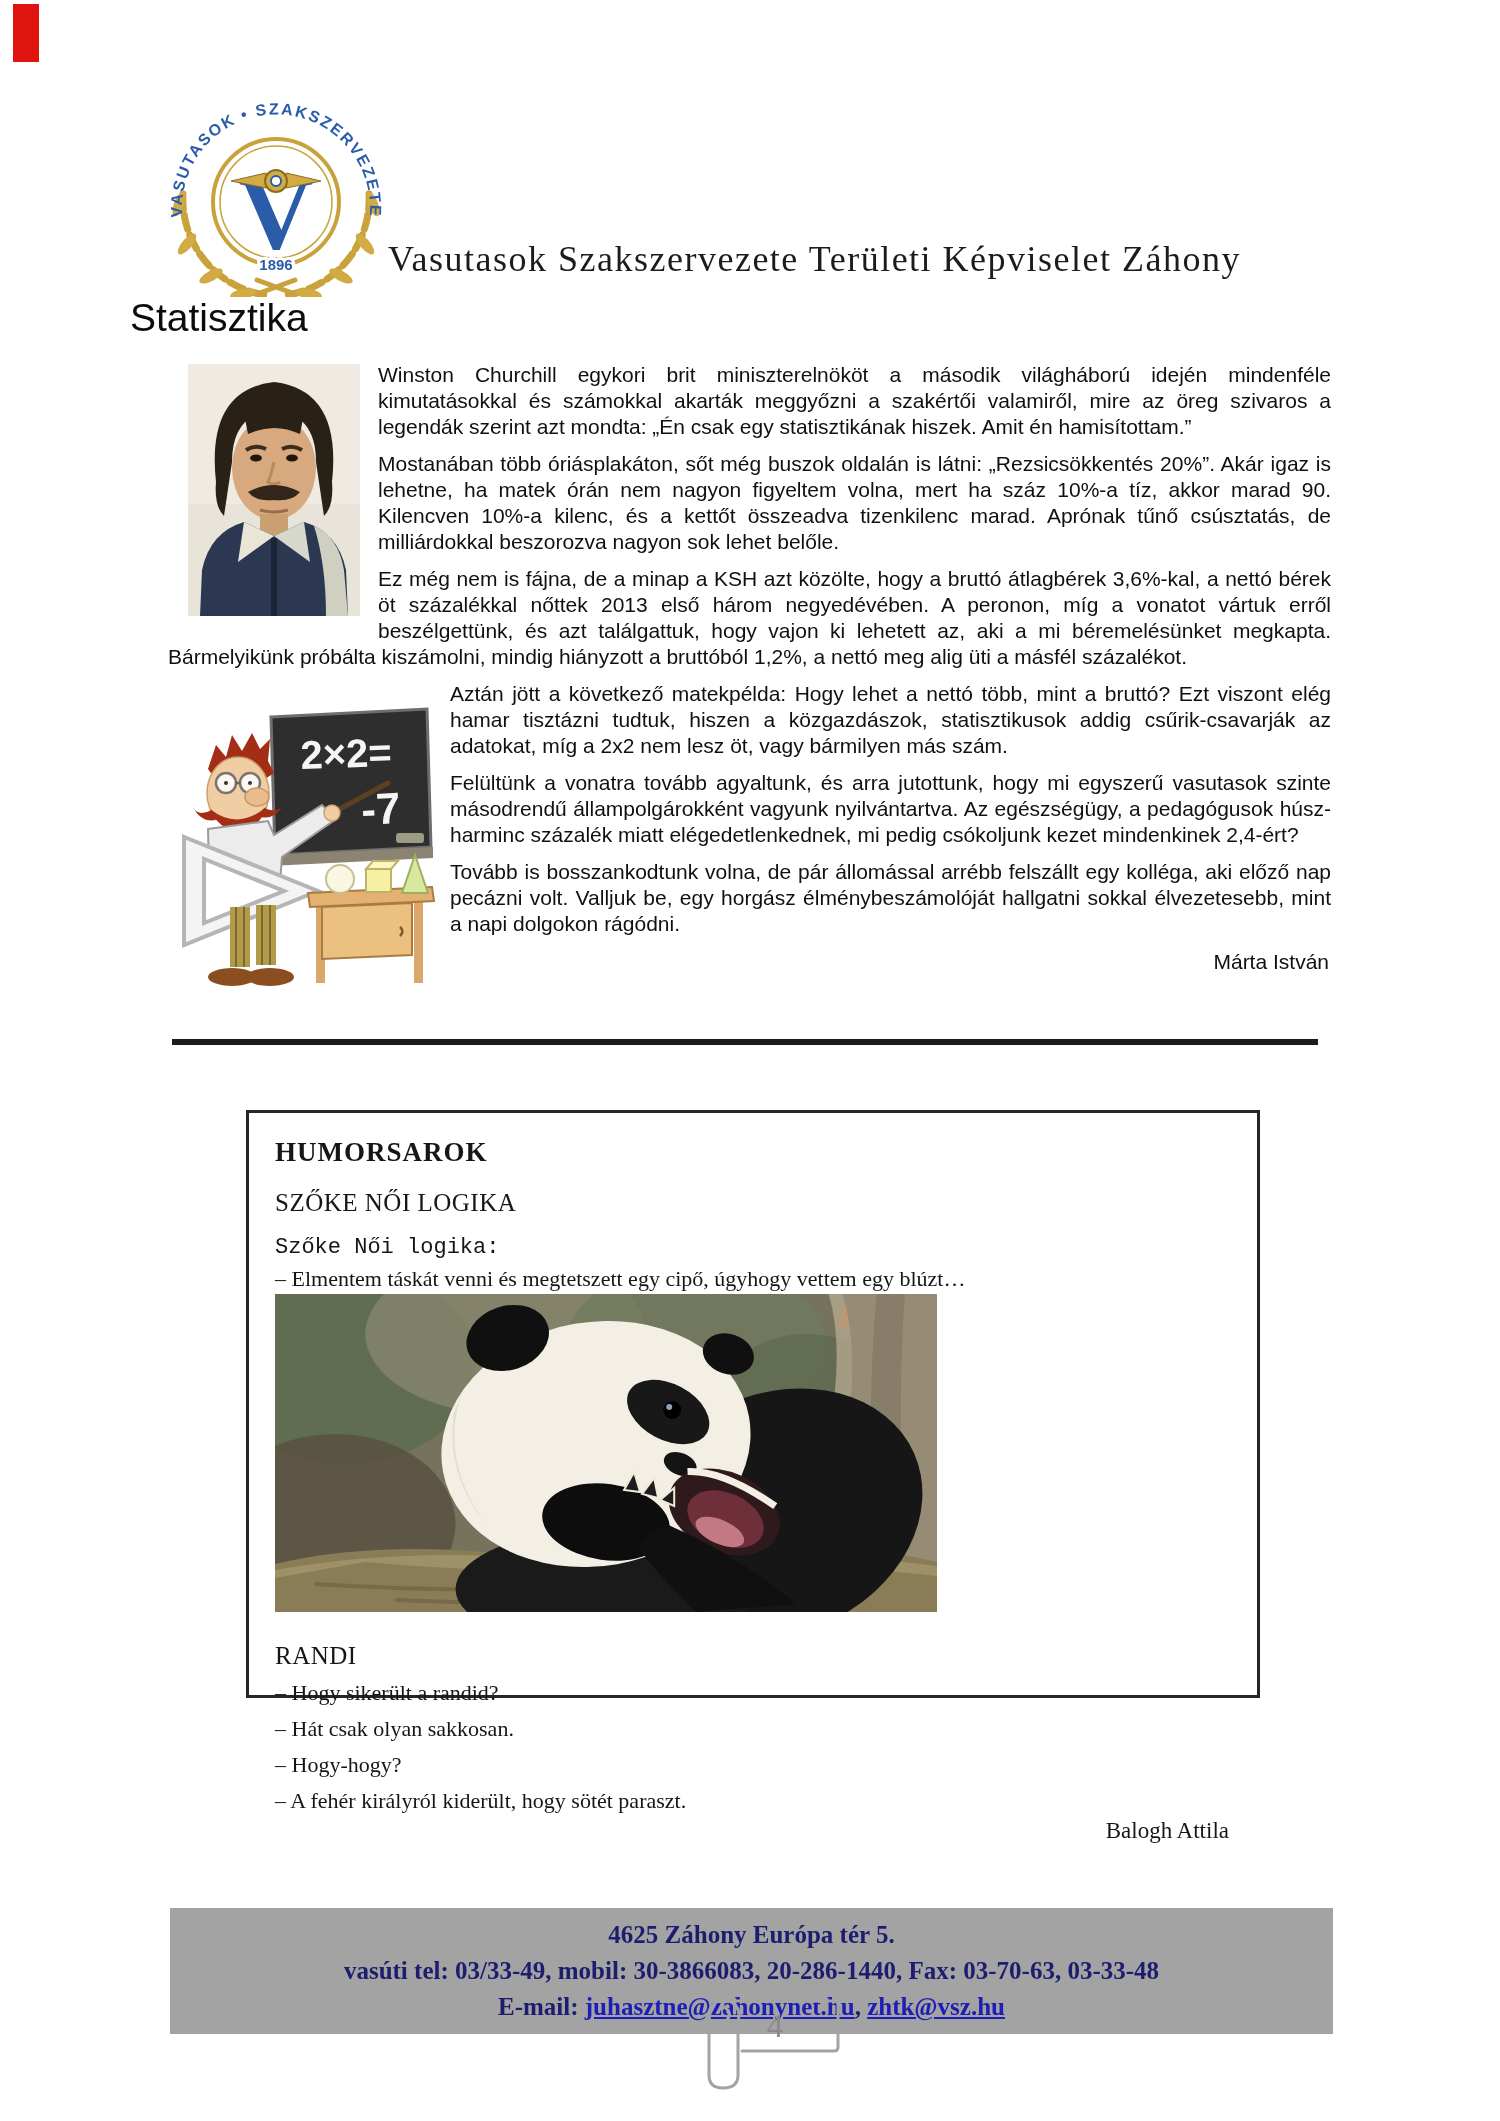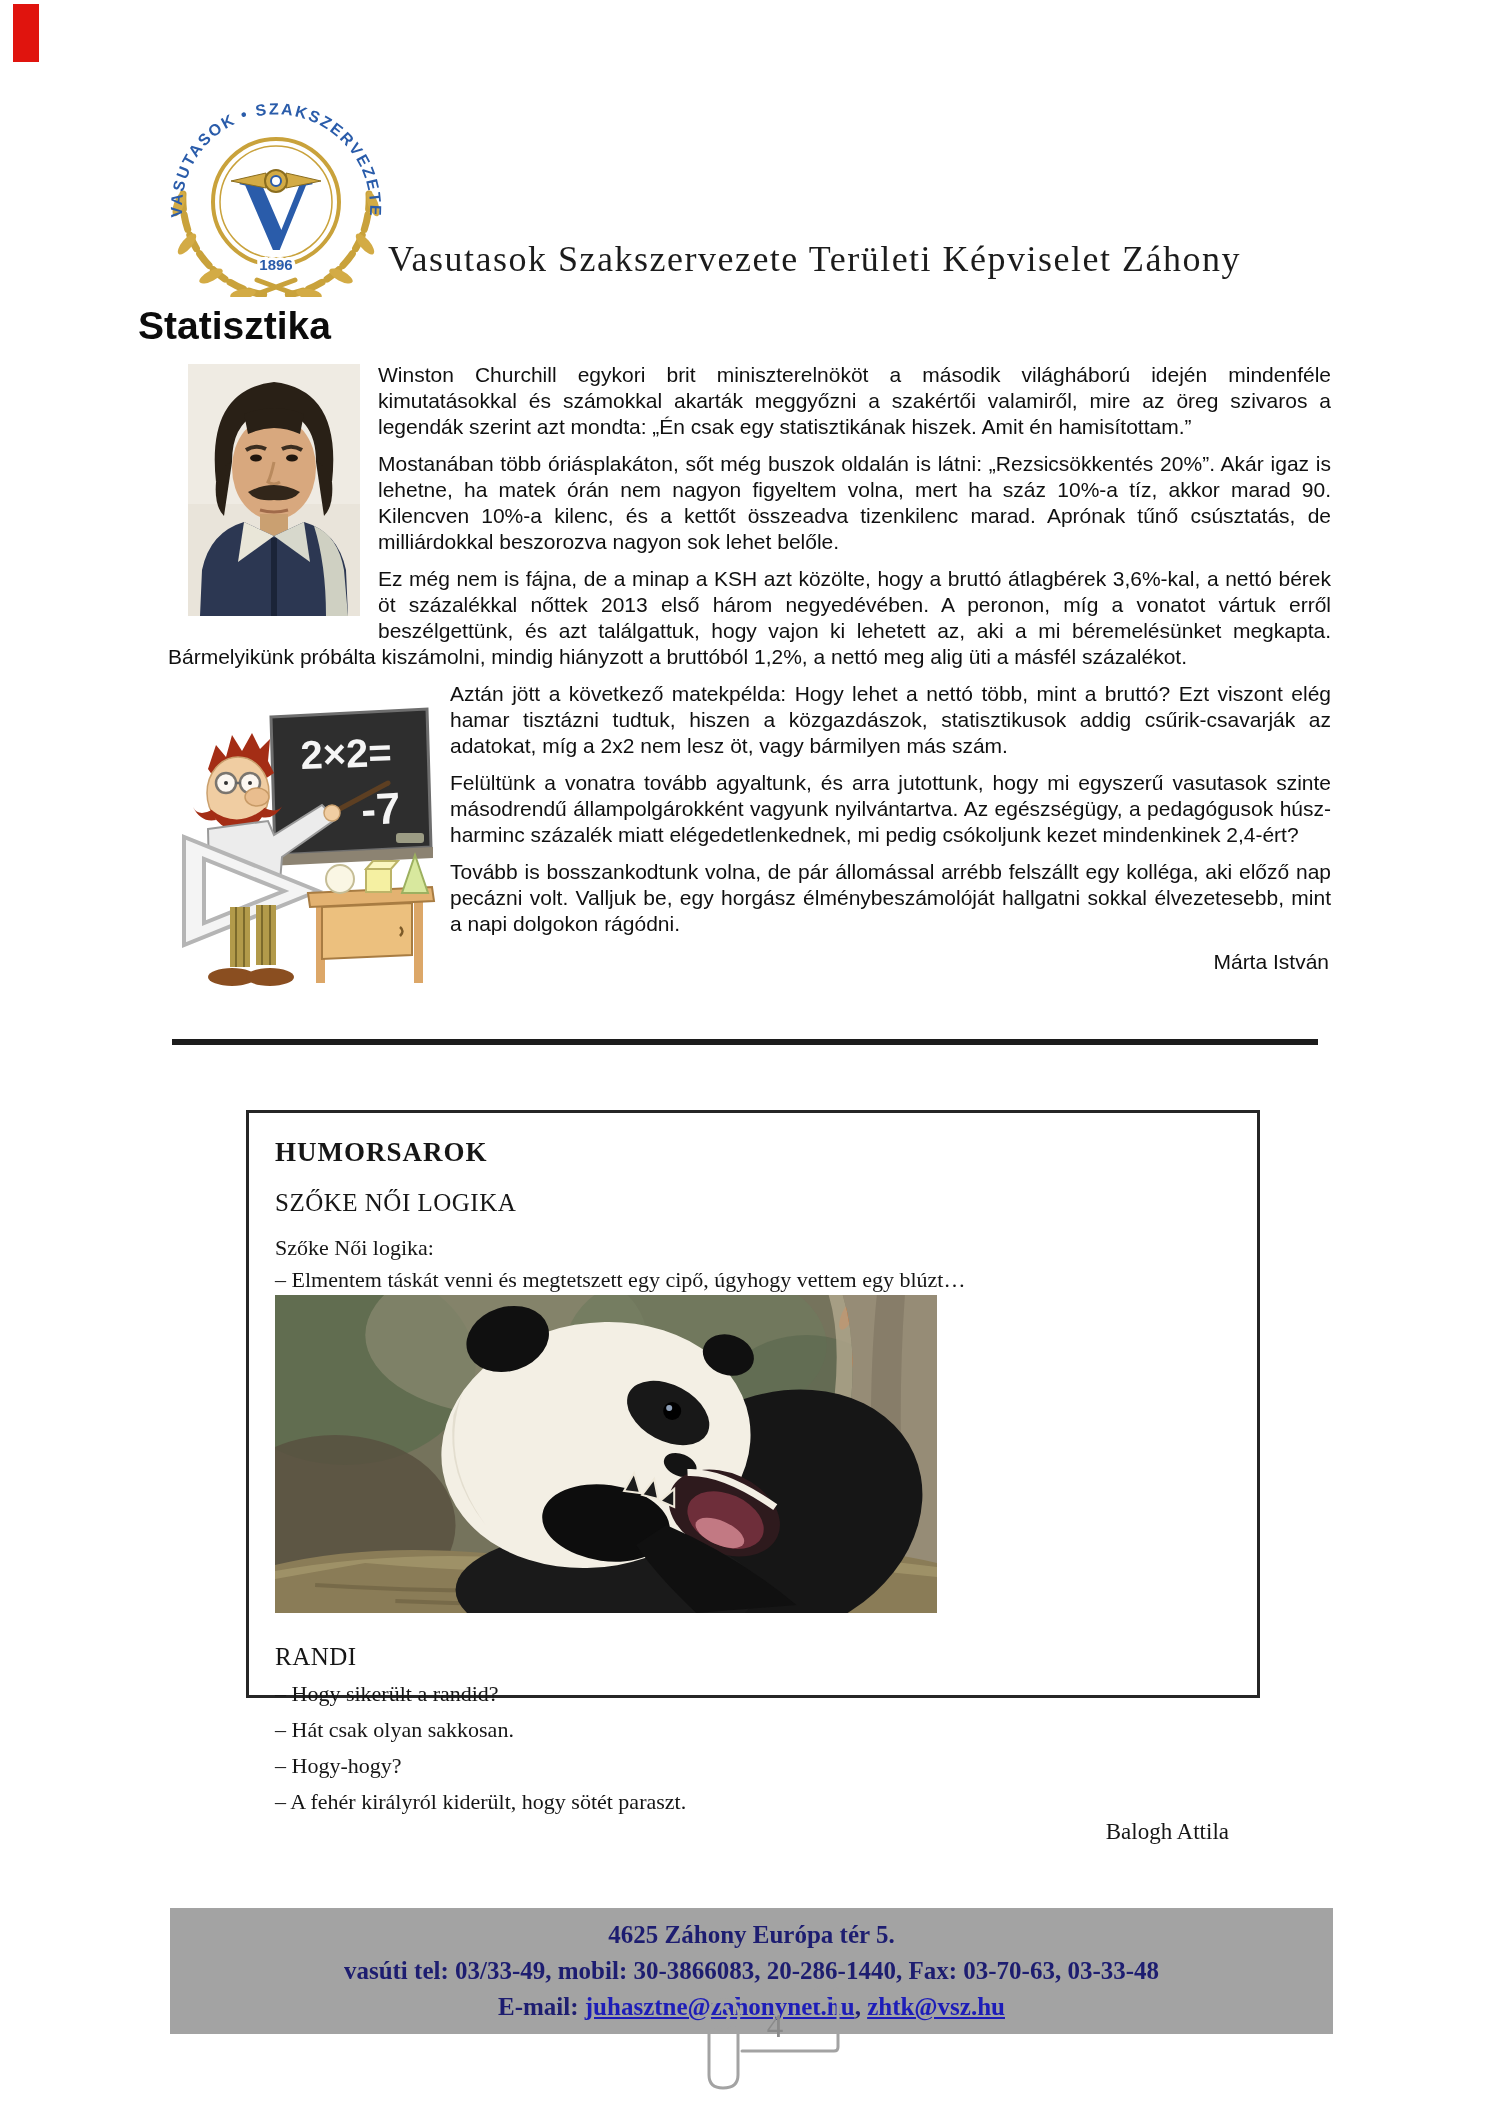--- a/index.html
+++ b/index.html
@@ -7,40 +7,40 @@
         font-family:"Liberation Sans",sans-serif;color:#101010;}
 
   .red-mark{position:absolute;left:13px;top:4px;width:26px;height:58px;background:#e0140e;}
 
   .logo{position:absolute;left:165px;top:82px;width:222px;height:215px;}
   .logo svg{width:100%;height:100%;}
 
   .org-title{position:absolute;left:388px;top:238px;white-space:nowrap;
              font-family:"Liberation Serif",serif;font-size:36px;letter-spacing:1.5px;color:#1c1c1c;}
 
-  .article-title{position:absolute;left:130px;top:296px;margin:8px;
-                 font-family:"Liberation Sans",sans-serif;font-size:39px;font-weight:bold;color:#0c0c0c;}
+  .article-title{position:absolute;left:130px;top:296px;margin:0;
+                 font-family:"Liberation Sans",sans-serif;font-size:39px;font-weight:normal;color:#0c0c0c;}
 
   .article{position:absolute;left:168px;top:362px;width:1163px;
            font-size:21px;line-height:26px;text-align:justify;}
   .article p{margin:0 0 11px 0;}
   .portrait{float:left;width:172px;height:252px;margin:2px 18px 10px 20px;}
   .portrait svg{width:100%;height:100%;display:block;}
   .cartoon{float:left;width:262px;height:302px;margin:6px 14px 4px 6px;}
   .cartoon svg{width:100%;height:100%;display:block;}
   .article-author{text-align:right;font-size:21px;margin-top:12px;padding-right:2px;}
 
   .rule{position:absolute;left:172px;top:1039px;width:1146px;height:6px;background:#1c1c1c;}
 
   .humor-box{position:absolute;left:246px;top:1110px;width:1014px;height:588px;box-sizing:border-box;
              border:3px solid #262626;padding:24px 28px 0 26px;
              font-family:"Liberation Serif",serif;color:#161616;}
   .humor-title{font-size:27px;font-weight:bold;letter-spacing:1px;}
   .humor-heading{font-size:25px;margin-top:21px;letter-spacing:.5px;}
-  .humor-intro{font-size:22px;margin:18px 0 0 0;}
+  .humor-intro{font-size:22px;margin:18px 0 0 0;font-family:Liberation Mono, monospace;}
   .humor-line{font-size:22px;margin:6px 0 0 0;}
   .panda{width:662px;height:318px;margin:2px 0 0 0;}
   .panda svg{width:100%;height:100%;display:block;}
   .randi-heading{font-size:25px;margin-top:30px;letter-spacing:.5px;}
   .humor-dialog p{font-size:22px;margin:10px 0 0 0;}
   .humor-dialog p:first-child{}
   .humor-author{text-align:right;font-size:23px;margin-top:4px;}
 
   .footer{position:absolute;left:170px;top:1908px;width:1163px;height:126px;box-sizing:border-box;
           background:#a3a3a3;text-align:center;padding-top:9px;

